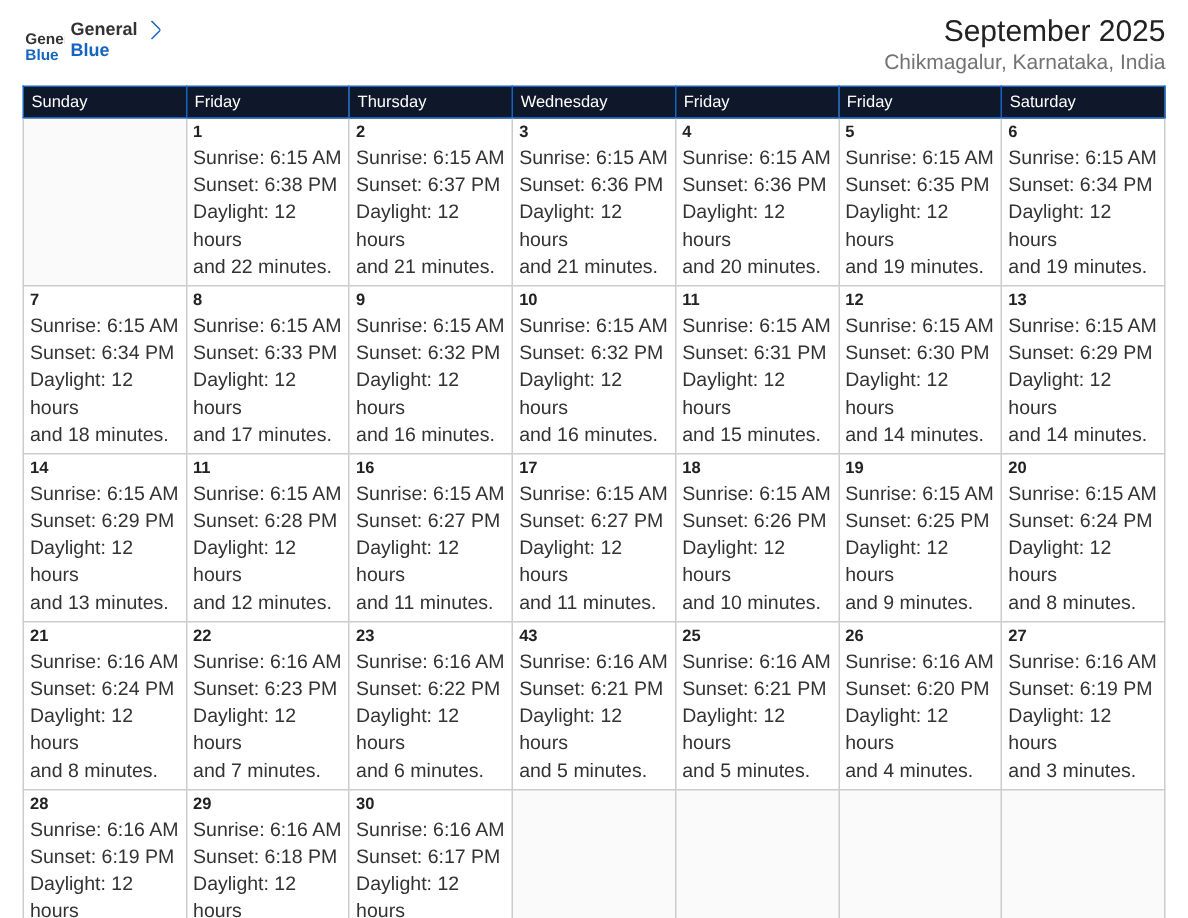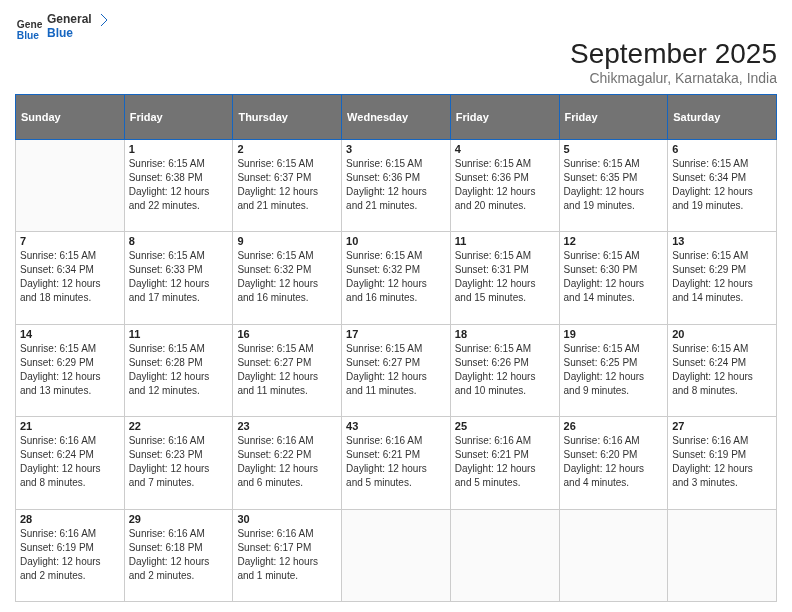--- a/index.html
+++ b/index.html
@@ -29,62 +29,61 @@
       gap: 4px;
     }
     .logo-icon {
       width: 28px;
       height: 28px;
     }
     .title-block {
       text-align: right;
     }
     .month-title {
-      font-size: 28px;
+      font-size: 20px;
       font-weight: normal;
       color: #222;
-      margin-top: 28px;
     }
     .location {
       font-size: 14px;
       color: #737373;
     }
     .calendar {
       flex: 1;
       border: 1px solid #ccc;
       border-collapse: collapse;
       width: 100%;
       table-layout: fixed;
     }
     .calendar th {
-      background: #737373;
+      background: #0f172a;
       color: #fff;
       font-size: 11px;
-      font-weight: bold;
-      padding: 16px 5px;
+      font-weight: normal;
+      padding: 4px 5px;
       text-align: left;
       border: 1px solid #1565c0;
     }
     .calendar td {
       vertical-align: top;
       border: 1px solid #ccc;
       padding: 3px 4px;
       font-size: 9px;
       color: #333;
       height: 82px;
     }
     .day-num {
       font-size: 11px;
       font-weight: bold;
       color: #222;
       display: block;
       margin-bottom: 2px;
     }
     .day-info {
-      font-size: 10px;
+      font-size: 13px;
       color: #333;
       line-height: 1.4;
     }
     .empty-cell {
       background: #fafafa;
     }
   </style>
 </head>
 <body>
 

